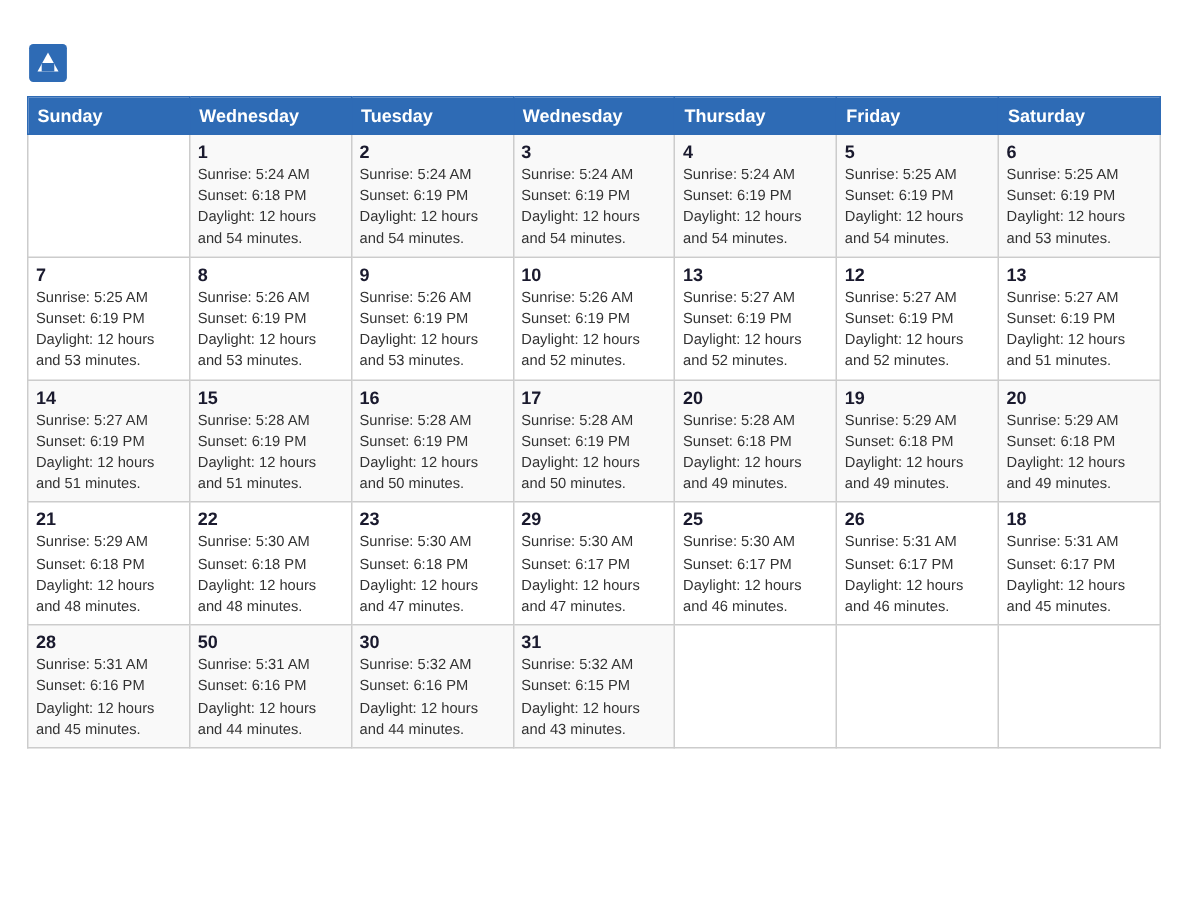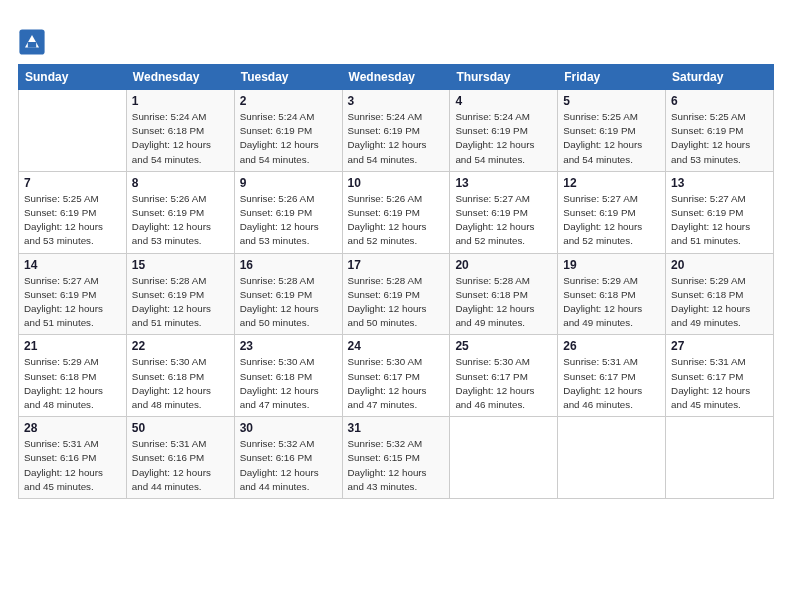--- a/index.html
+++ b/index.html
@@ -293,42 +293,42 @@
 and 48 minutes.</div>
           </td>
           <td>
             <span class="day-num">23</span>
             <div class="day-info" style="white-space: pre-line;">Sunrise: 5:30 AM
 Sunset: 6:18 PM
 Daylight: 12 hours
 and 47 minutes.</div>
           </td>
           <td>
-            <span class="day-num">24</span>
+            <span class="day-num">29</span>
             <div class="day-info" style="white-space: pre-line;">Sunrise: 5:30 AM
 Sunset: 6:17 PM
 Daylight: 12 hours
 and 47 minutes.</div>
           </td>
           <td>
             <span class="day-num">25</span>
             <div class="day-info" style="white-space: pre-line;">Sunrise: 5:30 AM
 Sunset: 6:17 PM
 Daylight: 12 hours
 and 46 minutes.</div>
           </td>
           <td>
             <span class="day-num">26</span>
             <div class="day-info" style="white-space: pre-line;">Sunrise: 5:31 AM
 Sunset: 6:17 PM
 Daylight: 12 hours
 and 46 minutes.</div>
           </td>
           <td>
-            <span class="day-num">27</span>
+            <span class="day-num">18</span>
             <div class="day-info" style="white-space: pre-line;">Sunrise: 5:31 AM
 Sunset: 6:17 PM
 Daylight: 12 hours
 and 45 minutes.</div>
           </td>
         </tr>
         <tr>
           <td>
             <span class="day-num">28</span>
             <div class="day-info" style="white-space: pre-line;">Sunrise: 5:31 AM

